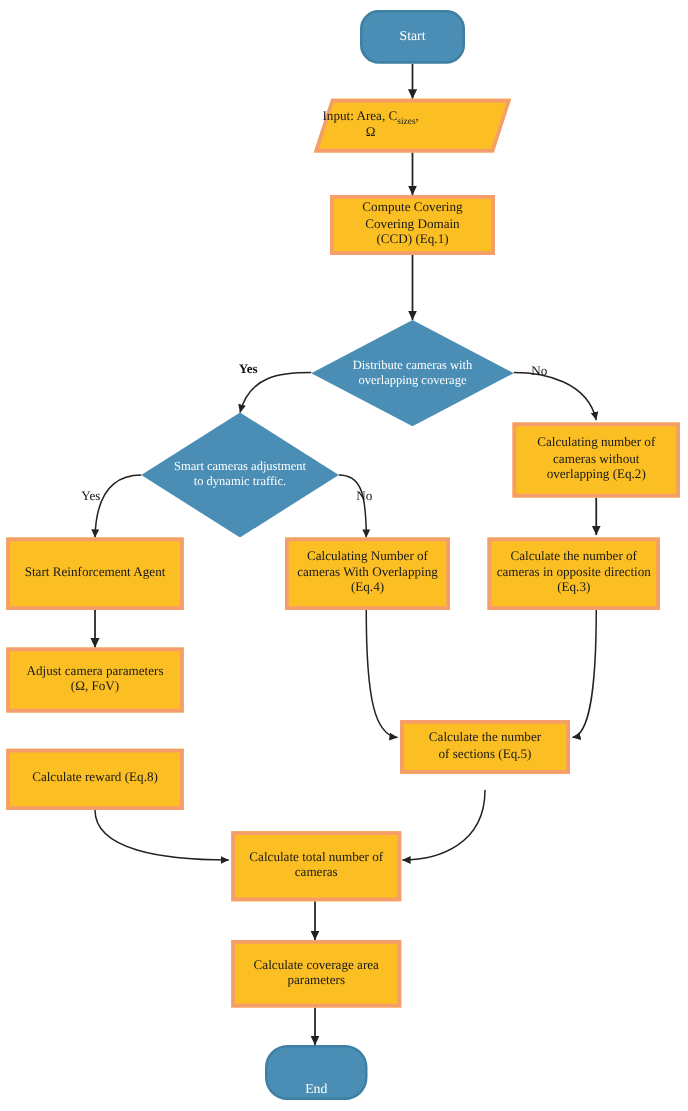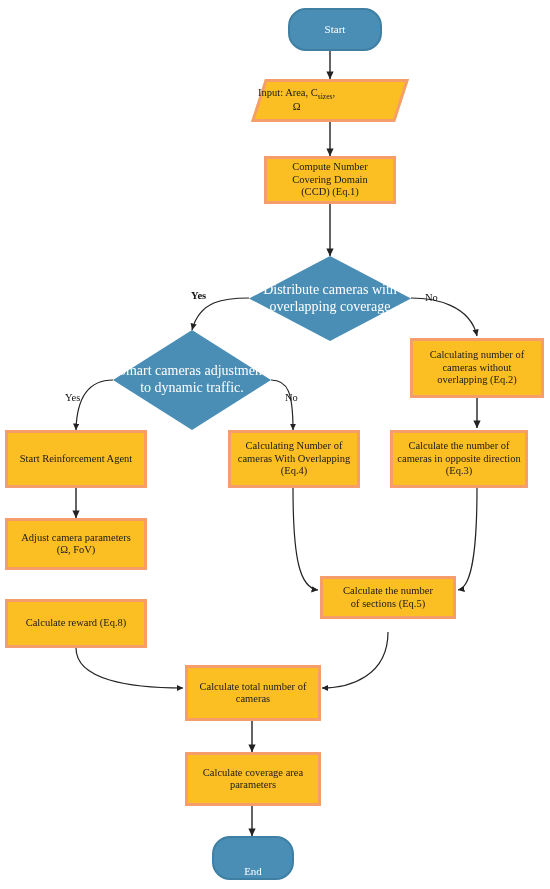--- a/index.html
+++ b/index.html
@@ -85,21 +85,21 @@
   .diamond-text {
     position: absolute;
     left: 0; top: 0;
     width: 100%;
     height: 100%;
     display: flex;
     align-items: center;
     justify-content: center;
     text-align: center;
     color: #ffffff;
-    font-size: 14px;
+    font-size: 10px;
     line-height: 1.2;
   }
   .edge-label {
     position: absolute;
     font-size: 10.5px;
     color: #111111;
     font-family: "Liberation Serif", "DejaVu Serif", serif;
     white-space: nowrap;
   }
   sub { font-size: 0.72em; }
@@ -140,37 +140,37 @@
 
     <path d="M477,488 C477,560 470,588 458,590" stroke="#222222" stroke-width="1.2" fill="none" marker-end="url(#arrowhead)"></path>
 
     <path d="M388,632 C388,676 350,688 322,688" stroke="#222222" stroke-width="1.2" fill="none" marker-end="url(#arrowhead)"></path>
 
     <path d="M252,721 L252,752" stroke="#222222" stroke-width="1.4" fill="none" marker-end="url(#arrowhead)"></path>
 
     <path d="M252,806 L252,836" stroke="#222222" stroke-width="1.4" fill="none" marker-end="url(#arrowhead)"></path>
   </svg>
 
-  <div class="node terminal" style="left:288px; top:8px; width:94px; height:43px;">
+  <div class="node terminal" style="left:288px; top:8px; width:84px; height:43px;border-radius:15px;">
     <span>Start</span>
   </div>
 
   <div class="io-wrap" style="left:258px; top:79px; width:144px; height:43px;">
     <div class="io-shape"></div>
     <div class="io-text">
       <div>
         <span>Input: Area, C</span><sub>sizes</sub><span>,</span><br>
         <span>Ω</span>
       </div>
     </div>
   </div>
 
   <div class="node proc" style="left:264px; top:156px; width:132px; height:48px;">
     <div>
-      <span>Compute Number</span><br>
+      <span>Compute Covering</span><br>
       <span>Covering Domain</span><br>
       <span>(CCD) (Eq.1)</span>
     </div>
   </div>
 
   <div class="diamond-wrap" style="left:249px; top:256px; width:162px; height:85px;">
     <div class="diamond-shape"></div>
     <div class="diamond-text">
       <div>
         <span>Distribute cameras with</span><br>

